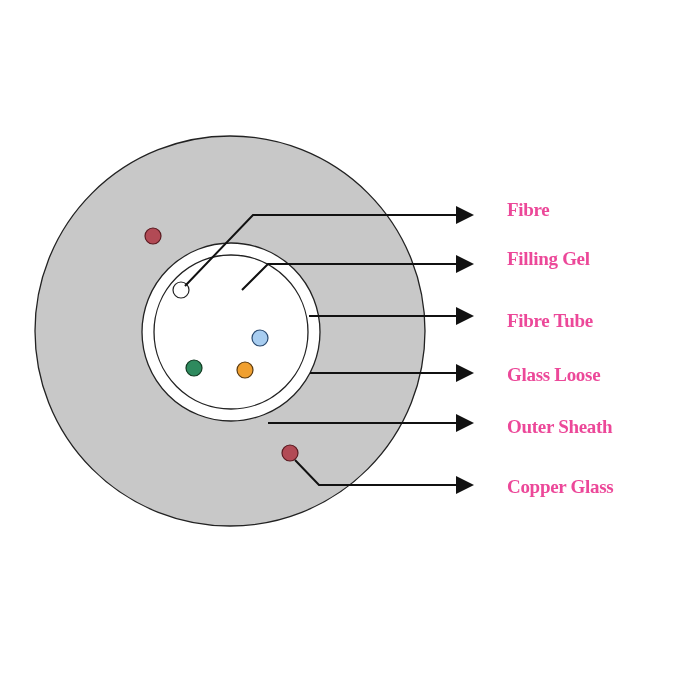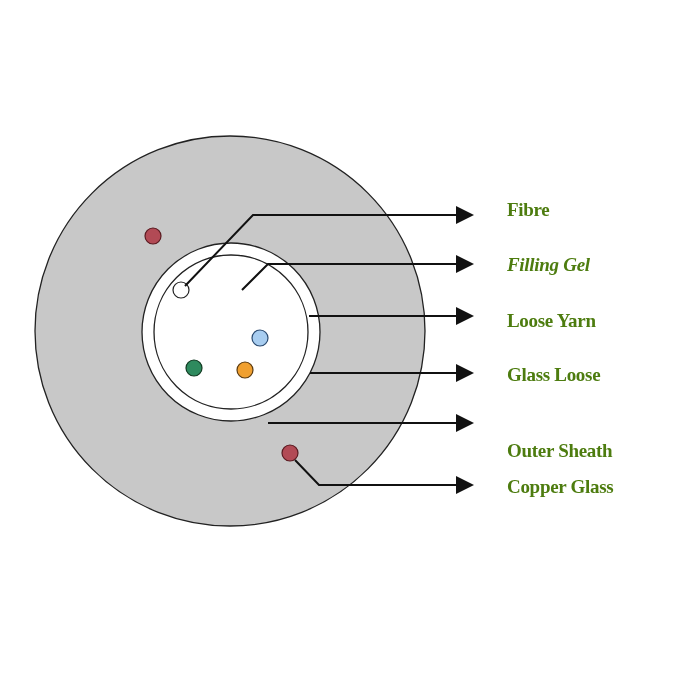--- a/index.html
+++ b/index.html
@@ -1,18 +1,18 @@
 <!DOCTYPE html>
 <html><head>
 <meta charset="utf-8">
 <style>
   html, body { margin:0; padding:0; background:#ffffff; }
   body { width:700px; height:700px; position:relative; overflow:hidden; }
   svg { position:absolute; left:0; top:0; }
-  .label { position:absolute; font-family:"Liberation Serif", serif; font-weight:bold; font-size:19px; color:#4d7c0f; white-space:nowrap; letter-spacing:-0.3px; }
+  .label { position:absolute; font-family:"Liberation Serif", serif; font-weight:bold; font-size:19px; color:#ec4899; white-space:nowrap; letter-spacing:-0.3px; }
 </style>
 </head>
 <body>
 
 <svg width="700" height="700" viewBox="0 0 700 700">
 
   <circle cx="230" cy="331" r="195" fill="#c8c8c8" stroke="#222" stroke-width="1.3"></circle>
 
   <circle cx="231" cy="332" r="89" fill="#ffffff" stroke="#222" stroke-width="1.3"></circle>
 
@@ -39,17 +39,17 @@
     <polygon points="456,206 474,215 456,224"></polygon>
     <polygon points="456,255 474,264 456,273"></polygon>
     <polygon points="456,307 474,316 456,325"></polygon>
     <polygon points="456,364 474,373 456,382"></polygon>
     <polygon points="456,414 474,423 456,432"></polygon>
     <polygon points="456,476 474,485 456,494"></polygon>
   </g>
 </svg>
 
 <div class="label" style="left:507px; top:199px;">Fibre</div>
-<div class="label" style="left:507px; top:254px;font-style:italic;">Filling Gel</div>
-<div class="label" style="left:507px; top:310px;">Loose Yarn</div>
+<div class="label" style="left:507px; top:248px;">Filling Gel</div>
+<div class="label" style="left:507px; top:310px;">Fibre Tube</div>
 <div class="label" style="left:507px; top:364px;">Glass Loose</div>
-<div class="label" style="left:507px; top:440px;">Outer Sheath</div>
+<div class="label" style="left:507px; top:416px;">Outer Sheath</div>
 <div class="label" style="left:507px; top:476px;">Copper Glass</div>
 
 </body></html>

